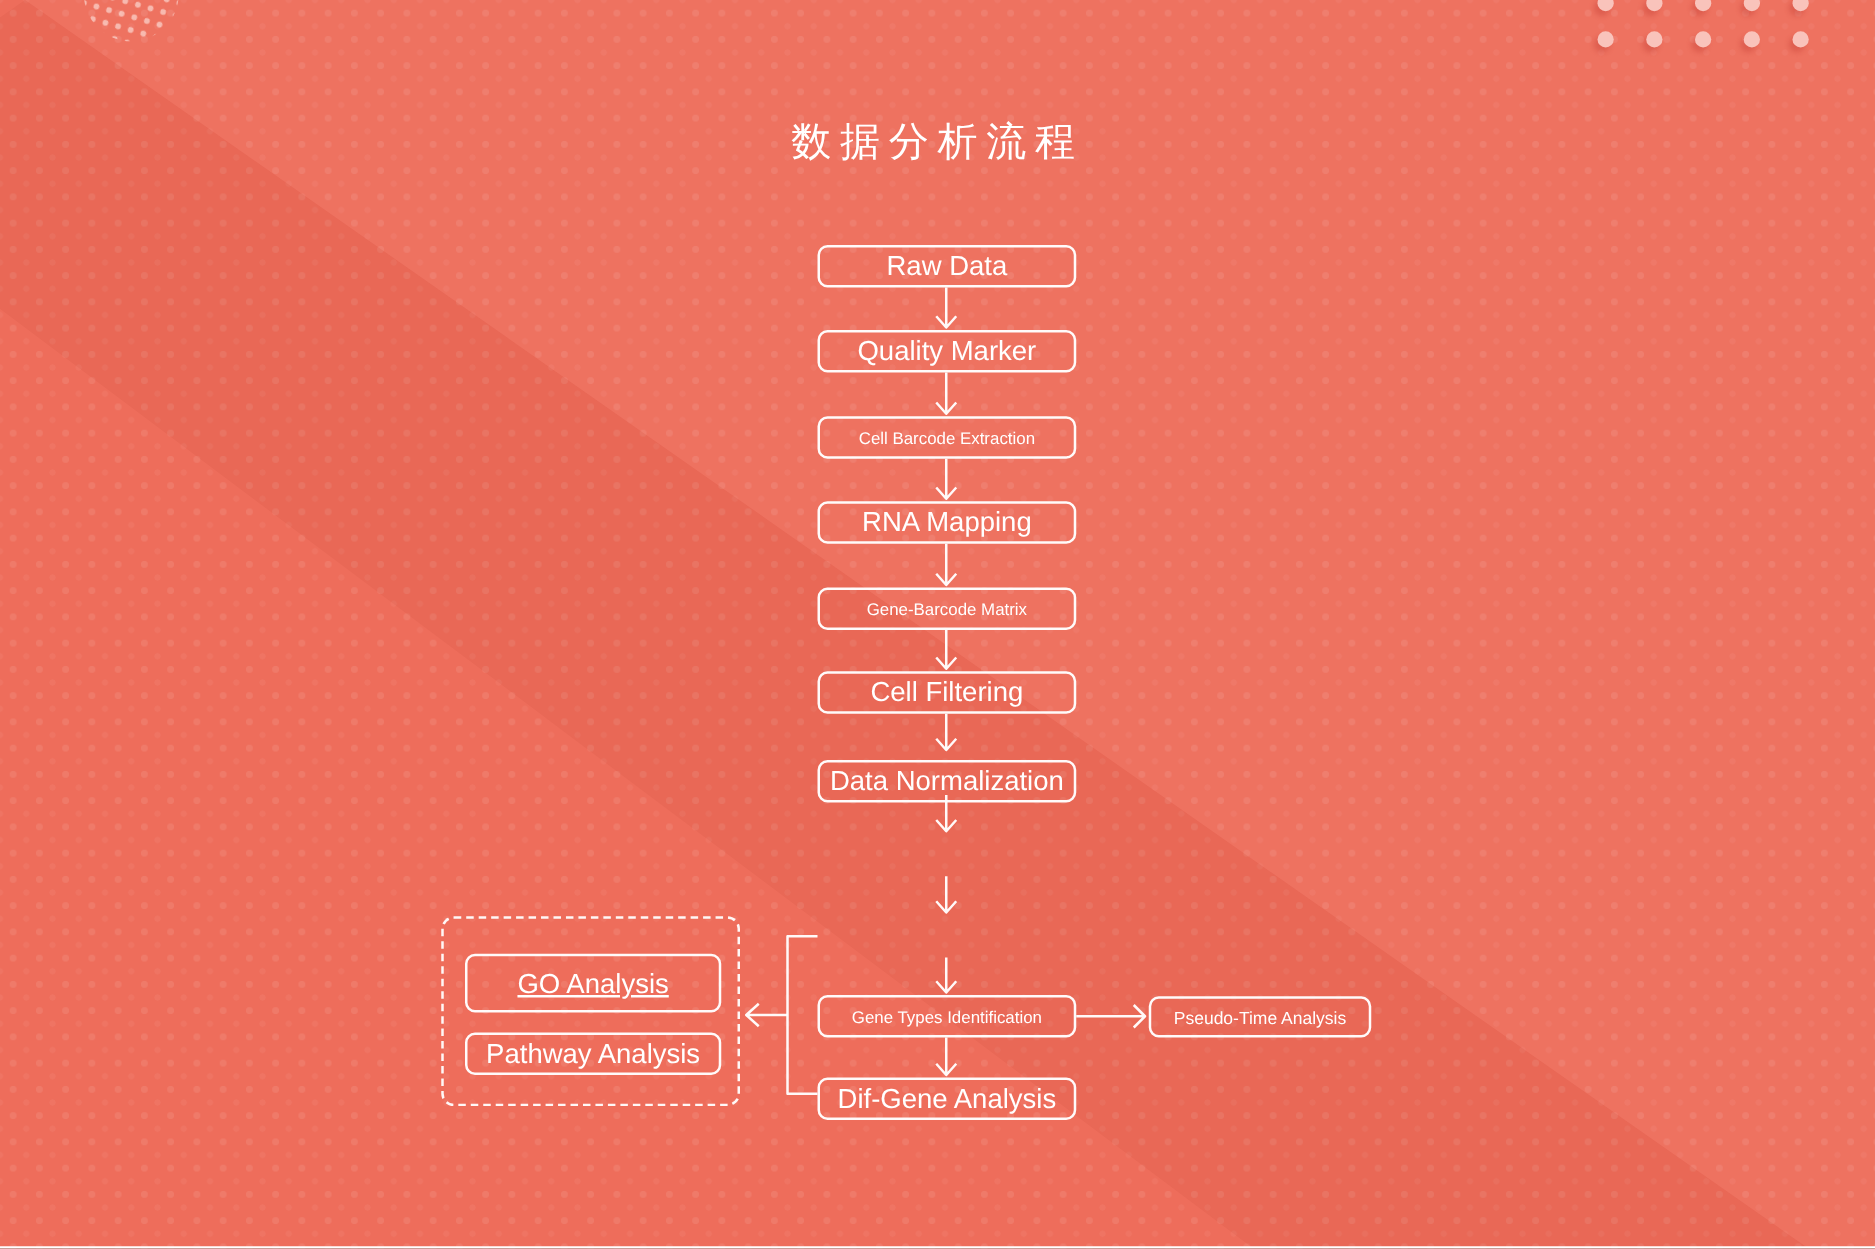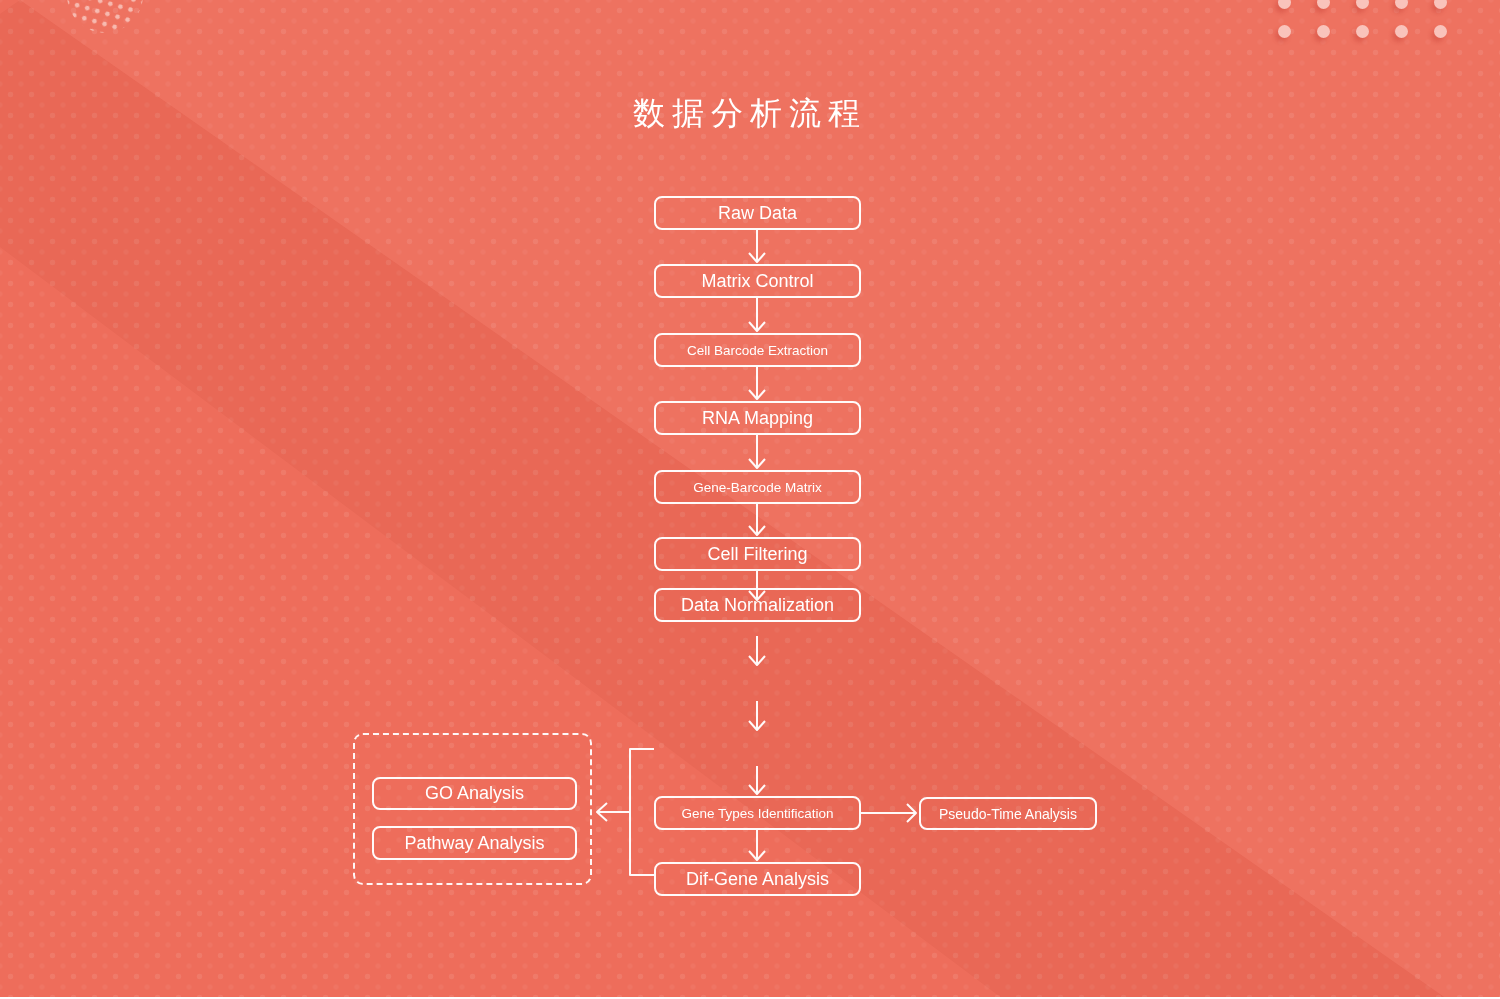--- a/index.html
+++ b/index.html
@@ -46,30 +46,30 @@
   }
   .connectors{position:absolute;left:0;top:0;pointer-events:none;}
   .node{
     position:absolute;box-sizing:border-box;
     left:654px;width:207px;height:34px;
     border:2px solid rgba(255,255,255,0.97);
     border-radius:8px;
     display:flex;align-items:center;justify-content:center;
     color:#fff;white-space:nowrap;
   }
-  .lg{font-size:18px;}
+  .lg{font-size:22px;}
   .sm{font-size:13.5px;}
   .dashed-group{
     position:absolute;box-sizing:border-box;
     left:353px;top:733px;width:239px;height:152px;
     border:2px dashed rgba(255,255,255,0.95);
     border-radius:10px;
   }
   .dashed-group .node{left:17px;width:205px;}
-  .node-go{top:42px;height:33px;}
+  .node-go{top:28px;height:47px;text-decoration:underline;}
   .node-pathway{top:91px;height:34px;}
   .node-pseudo{left:919px;top:797px;width:178px;height:33px;font-size:14px;}
   .bottom-strip{
     position:absolute;left:0;bottom:0;width:1500px;height:2px;
     background:#ffffff;
   }
 </style>
 </head>
 <body>
 
@@ -114,26 +114,26 @@
       <path d="M757 701 V730 M749 721 L757 730 L765 721"></path>
       <path d="M757 766 V794 M749 785 L757 794 L765 785"></path>
       <path d="M757 830 V860 M749 851 L757 860 L765 851"></path>
       <path d="M654 749 H630 V875 H654"></path>
       <path d="M630 812 H598 M607 803 L597 812 L607 821"></path>
       <path d="M861 813 H915 M907 804 L916 813 L907 822"></path>
     </g>
   </svg>
 
   <div class="node lg" style="top:196px">Raw Data</div>
-  <div class="node lg" style="top:264px">Matrix Control</div>
+  <div class="node lg" style="top:264px">Quality Marker</div>
   <div class="node sm" style="top:333px">Cell Barcode Extraction</div>
   <div class="node sm" style="top:470px">Gene-Barcode Matrix</div>
   <div class="node lg" style="top:401px">RNA Mapping</div>
   <div class="node lg" style="top:537px">Cell Filtering</div>
-  <div class="node lg" style="top:588px">Data Normalization</div>
+  <div class="node lg" style="top:608px">Data Normalization</div>
   <div class="node sm" style="top:796px">Gene Types Identification</div>
   <div class="node lg" style="top:862px">Dif-Gene Analysis</div>
 
   <div class="dashed-group">
     <div class="node lg node-go">GO Analysis</div>
     <div class="node lg node-pathway">Pathway Analysis</div>
   </div>
 
   <div class="node node-pseudo">Pseudo-Time Analysis</div>
 

